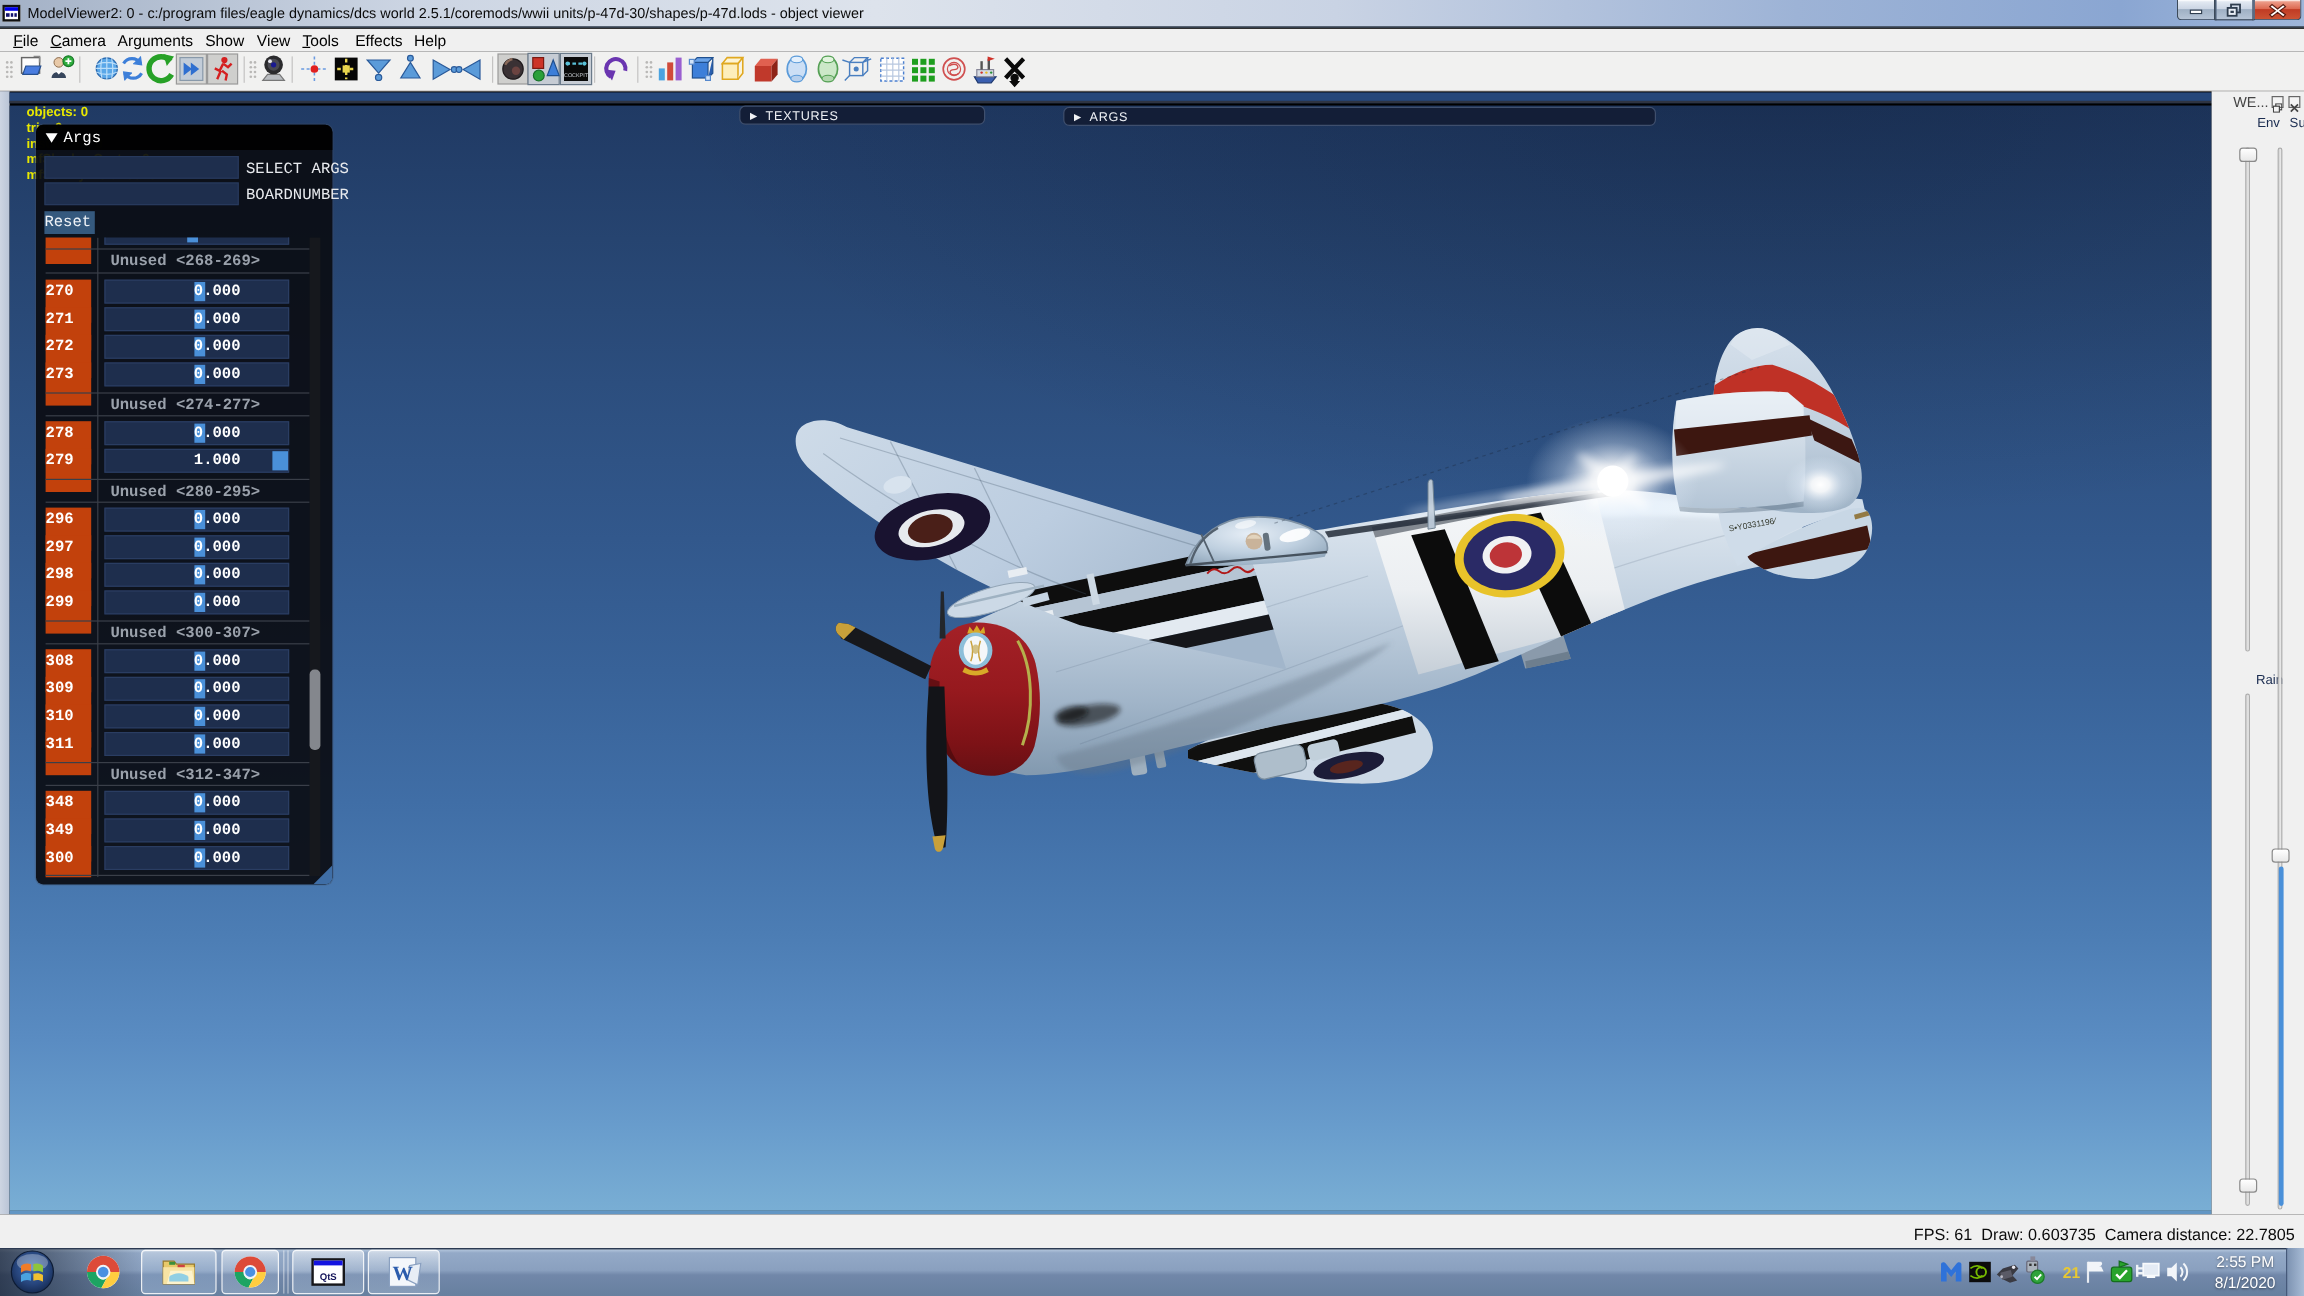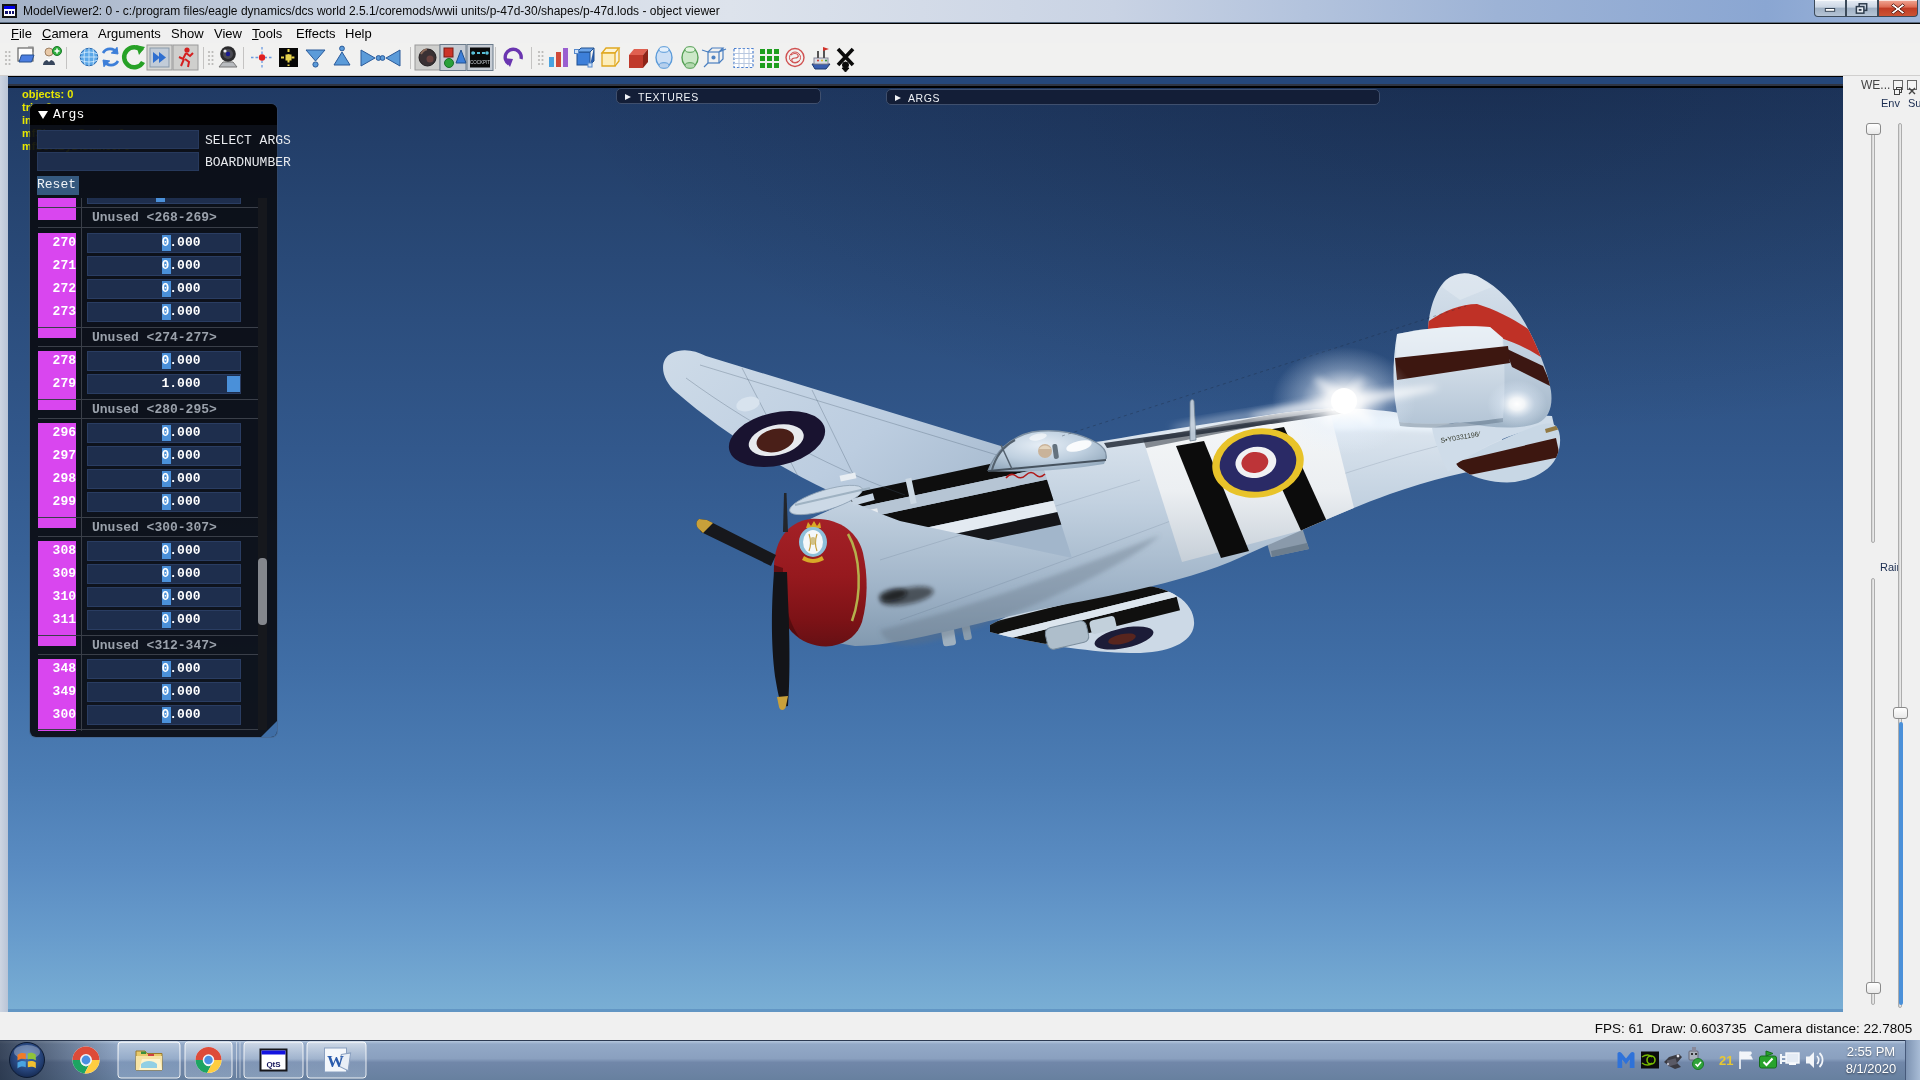--- a/index.html
+++ b/index.html
@@ -49,21 +49,21 @@
 #dbg { left:22px; top:88px; color:#e8e800; font-size:11px; font-weight:bold; line-height:12.9px; font-family:"Liberation Sans",sans-serif; }
 
 
 #args { left:30px; top:104px; width:247px; height:633px; background:rgba(11,13,19,0.93); border-radius:6px; box-shadow:0 0 0 1px rgba(70,80,100,.35); }
 #args-hdr { position:absolute; left:0; top:0; width:100%; height:21px; background:rgba(0,0,0,0.9); border-radius:6px 6px 0 0; }
 #args-hdr .tri { position:absolute; left:8px; top:7px; width:0; height:0; border-top:8px solid #fff; border-left:5.5px solid transparent; border-right:5.5px solid transparent; }
 #args-hdr .t { position:absolute; left:23px; top:3px; color:#fff; font-size:13px; font-family:"Liberation Mono",monospace; }
 .afield { position:absolute; left:7px; width:162px; height:19px; background:#1e2e4d; border:1px solid #27395c; }
 .albl { position:absolute; left:175px; color:#e8eaee; font-size:13px; font-family:"Liberation Mono",monospace; white-space:nowrap; }
 #areset { position:absolute; left:7px; top:72px; width:42px; height:19px; background:#35597e; color:#f0f3f7; font-size:13px; font-family:"Liberation Mono",monospace; text-align:left; line-height:18px; }
-.arow-num { position:absolute; left:8px; width:38px; height:36px; background:#d946ef; color:#fff; font-size:13px; font-family:"Liberation Mono",monospace; text-align:right; line-height:19px; }
+.arow-num { position:absolute; left:8px; width:38px; height:36px; background:#c2410c; color:#fff; font-size:13px; font-family:"Liberation Mono",monospace; text-align:left; line-height:19px; }
 .arow-val { position:absolute; left:57px; width:154px; height:20px; background:#1e2e4d; border:1px solid #2a3d62; color:#fff; font-size:13px; font-family:"Liberation Mono",monospace; text-align:center; line-height:18px;padding-left:34px; }
 .vhl { position:absolute; left:74px; top:1px; width:9px; height:16px; background:#4a90d9; }
 .vt { position:relative; }
 .agrp { position:absolute; left:62px; color:#9aa1ab; font-size:13px; font-family:"Liberation Mono",monospace; }
 .aline { position:absolute; left:8px; width:220px; height:1px; background:#3a3f49; }
 .avline { position:absolute; left:51px; width:1px; background:#3a3f49; }
 #ascroll { position:absolute; left:228px; top:94px; width:9px; height:532px; background:#16181d; }
 #athumb { position:absolute; left:228px; top:454px; width:9px; height:67px; background:#84878d; border-radius:4px; }
 #agrip { position:absolute; right:0; bottom:0; width:0; height:0; border-bottom:16px solid #3f6ea6; border-left:16px solid transparent; border-radius:0 0 6px 0; }
 

